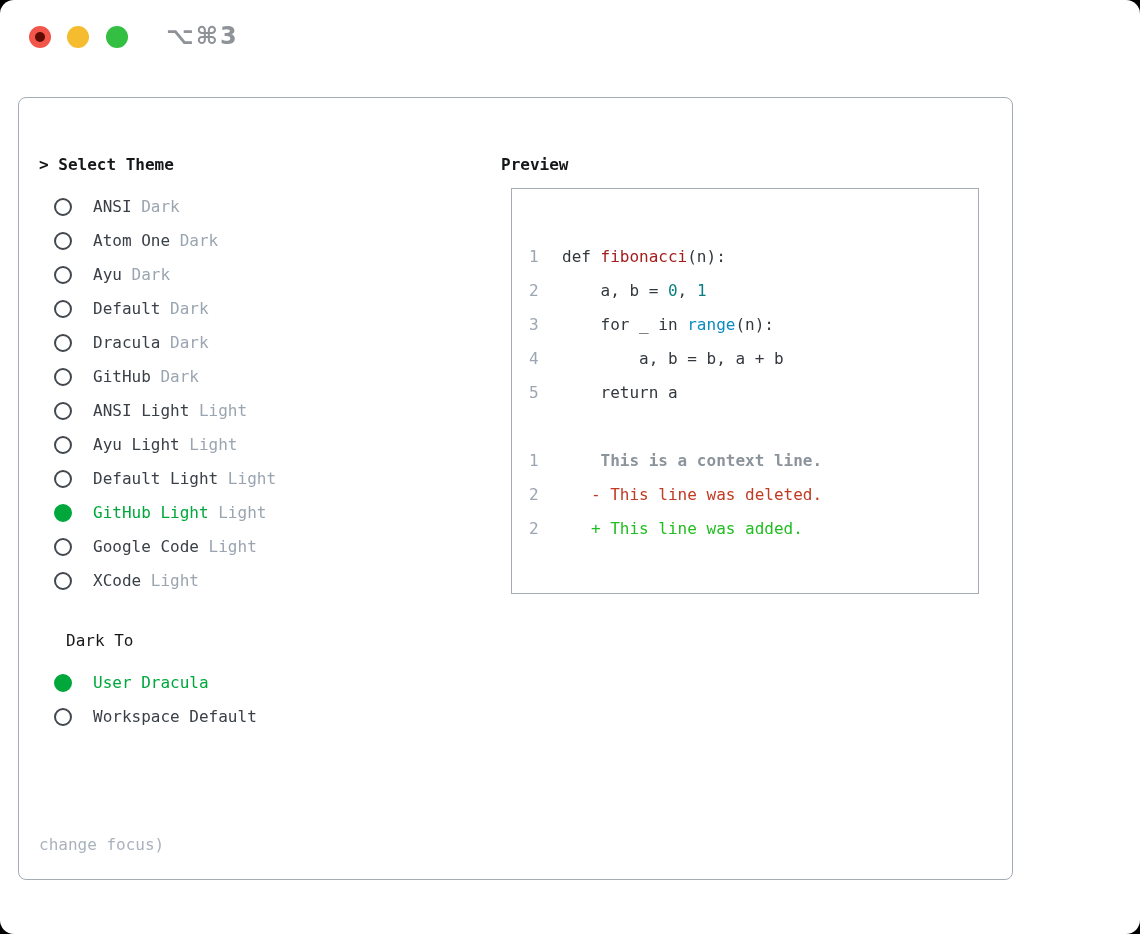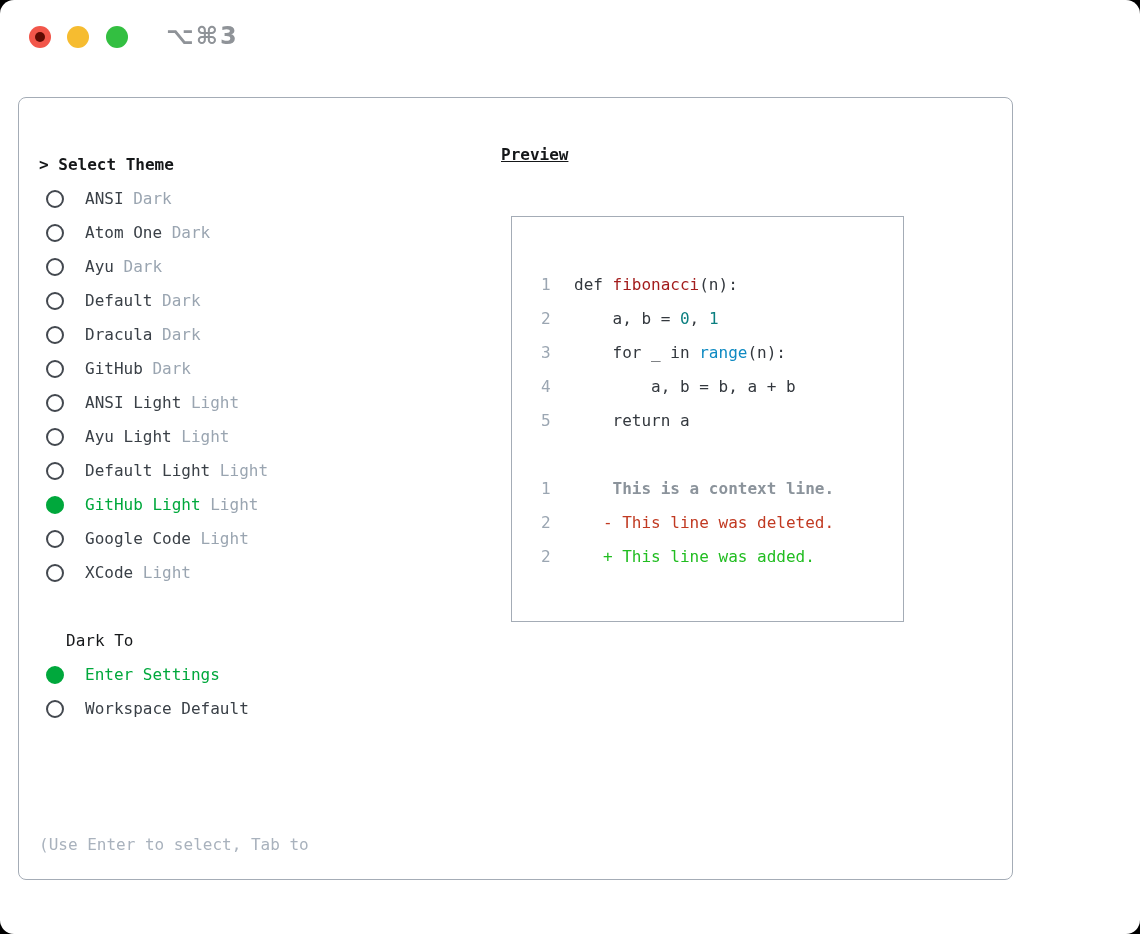--- a/index.html
+++ b/index.html
@@ -20,36 +20,36 @@
   .light.green{left:106px;background:#33bf41;}
   .wtitle{position:absolute;left:166px;top:22px;font-family:"DejaVu Sans",sans-serif;
     font-size:24px;font-weight:bold;color:var(--c-titlebar);letter-spacing:2px;}
   
   .frame{position:absolute;left:18px;top:97px;width:995px;height:783px;
     border:1.5px solid var(--c-border);border-radius:8px;box-sizing:border-box;}
   .mono{font-size:16px;line-height:34px;white-space:pre;}
   
   .picker-header{position:absolute;left:20px;top:50px;}
   .picker-header .hdr{font-weight:bold;color:var(--c-black);}
-  .list{position:absolute;left:20px;margin:0;padding:0;list-style:none;}
+  .list{position:absolute;left:20px;margin:8px;padding:0;list-style:none;}
   #theme-list{top:84px;}
   #apply-list{top:560px;}
   .row{height:34px;display:flex;align-items:center;cursor:pointer;}
   .circle{flex:0 0 auto;width:14px;height:14px;border:2.5px solid #43484f;border-radius:50%;
     margin-left:7px;margin-right:21px;box-sizing:content-box;}
   .circle.sel{background:var(--c-green);border-color:var(--c-green);}
   .opt-name{color:var(--c-item);}
   .opt-name.sel-text{color:var(--c-green);}
   .opt-variant{color:var(--c-muted);}
   .apply-header{position:absolute;left:47px;top:526px;color:var(--c-black);}
   .help{position:absolute;left:20px;top:662px;color:var(--c-help);}
   
-  .preview-label{position:absolute;left:482px;top:40px;font-weight:bold;color:var(--c-black);text-decoration:underline;}
-  .preview-box{position:absolute;left:492px;top:118px;width:393px;height:406px;
-    border:1.5px solid var(--c-border);box-sizing:border-box;padding:51px 10px 0 29px;overflow:hidden;}
+  .preview-label{position:absolute;left:482px;top:50px;font-weight:bold;color:var(--c-black);}
+  .preview-box{position:absolute;left:492px;top:90px;width:468px;height:406px;
+    border:1.5px solid var(--c-border);box-sizing:border-box;padding:51px 10px 0 17px;overflow:hidden;}
   .cl{height:34px;}
   .ln{display:inline-block;width:33px;color:var(--c-ln);}
   .tk-text{color:var(--c-code);}
   .tk-title{color:var(--c-title-red);}
   .tk-number{color:var(--c-num);}
   .tk-builtin{color:var(--c-builtin);}
   .tk-context{color:var(--c-ctx);font-weight:bold;}
   .tk-deleted{color:var(--c-del);}
   .tk-added{color:var(--c-add);}
 </style>
@@ -66,24 +66,23 @@
     <span class="wtitle">⌥⌘3</span>
   </div>
 
   <div class="frame">
 
     <div class="picker-header mono"><span class="hdr">&gt;</span><span class="hdr" id="theme-hdr-label"> Select Theme</span></div>
 
     <ul class="list mono" id="theme-list"><li class="row"><span class="circle"></span><span class="opt-name">ANSI</span><span class="opt-variant"> Dark</span></li><li class="row"><span class="circle"></span><span class="opt-name">Atom One</span><span class="opt-variant"> Dark</span></li><li class="row"><span class="circle"></span><span class="opt-name">Ayu</span><span class="opt-variant"> Dark</span></li><li class="row"><span class="circle"></span><span class="opt-name">Default</span><span class="opt-variant"> Dark</span></li><li class="row"><span class="circle"></span><span class="opt-name">Dracula</span><span class="opt-variant"> Dark</span></li><li class="row"><span class="circle"></span><span class="opt-name">GitHub</span><span class="opt-variant"> Dark</span></li><li class="row"><span class="circle"></span><span class="opt-name">ANSI Light</span><span class="opt-variant"> Light</span></li><li class="row"><span class="circle"></span><span class="opt-name">Ayu Light</span><span class="opt-variant"> Light</span></li><li class="row"><span class="circle"></span><span class="opt-name">Default Light</span><span class="opt-variant"> Light</span></li><li class="row"><span class="circle sel"></span><span class="opt-name sel-text">GitHub Light</span><span class="opt-variant"> Light</span></li><li class="row"><span class="circle"></span><span class="opt-name">Google Code</span><span class="opt-variant"> Light</span></li><li class="row"><span class="circle"></span><span class="opt-name">XCode</span><span class="opt-variant"> Light</span></li></ul>
 
     <div class="apply-header mono">Dark To</div>
-    <ul class="list mono" id="apply-list"><li class="row"><span class="circle sel"></span><span class="opt-name sel-text">Enter Settings</span></li><li class="row"><span class="circle"></span><span class="opt-name">Workspace Default</span></li></ul>
+    <ul class="list mono" id="apply-list"><li class="row"><span class="circle sel"></span><span class="opt-name sel-text">User Dracula</span></li><li class="row"><span class="circle"></span><span class="opt-name">Workspace Default</span></li></ul>
 
     <div class="help mono">
-      <div>(Use Enter to select, Tab to</div>
       <div>change focus)</div>
     </div>
 
     <div class="preview-label mono">Preview</div>
     <div class="preview-box">
       <div id="code-lines" class="mono"><div class="cl"><span class="ln">1</span><span class="tk-text">def </span><span class="tk-title">fibonacci</span><span class="tk-text">(n):</span></div><div class="cl"><span class="ln">2</span><span class="tk-text">    a, b = </span><span class="tk-number">0</span><span class="tk-text">, </span><span class="tk-number">1</span></div><div class="cl"><span class="ln">3</span><span class="tk-text">    for _ in </span><span class="tk-builtin">range</span><span class="tk-text">(n):</span></div><div class="cl"><span class="ln">4</span><span class="tk-text">        a, b = b, a + b</span></div><div class="cl"><span class="ln">5</span><span class="tk-text">    return a</span></div><div class="cl"><span class="ln"></span></div><div class="cl"><span class="ln">1</span><span class="tk-context">    This is a context line.</span></div><div class="cl"><span class="ln">2</span><span class="tk-deleted">   - This line was deleted.</span></div><div class="cl"><span class="ln">2</span><span class="tk-added">   + This line was added.</span></div></div>
     </div>
   </div>
 </div>
 

